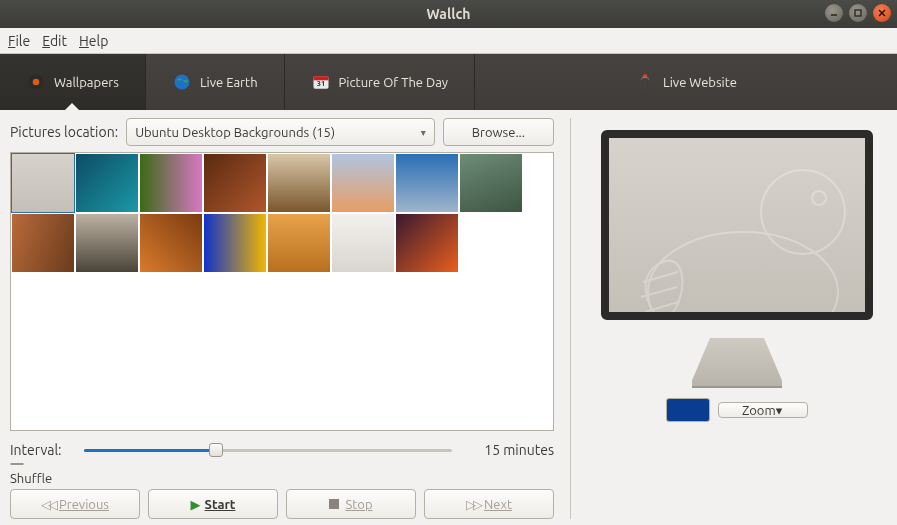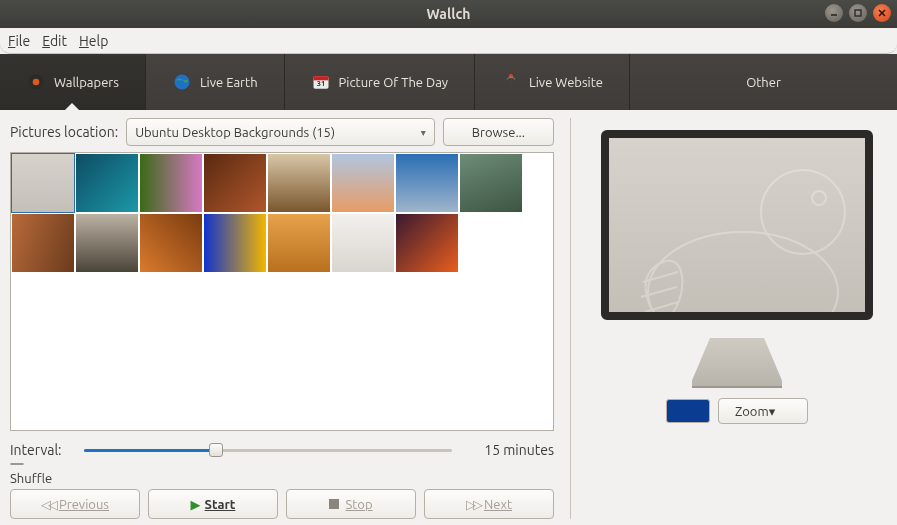--- a/index.html
+++ b/index.html
@@ -9,21 +9,21 @@
   .titlebar { height: 28px; background: linear-gradient(to bottom, #4a4a46, #3c3b37); display: flex; align-items: center; color: #dfdbd2; position: relative; }
   .titlebar .title { flex: 1; text-align: center; font-weight: bold; font-size: 14px; }
   .winbtns { position: absolute; right: 6px; top: 4px; display: flex; gap: 6px; }
   .winbtn { width: 18px; height: 18px; border-radius: 9px; display: flex; align-items: center; justify-content: center; font-size: 12px; color: #333; cursor: pointer; }
   .winbtn.min { background: radial-gradient(circle at 40% 35%, #9a958c, #66625b); }
   .winbtn.max { background: radial-gradient(circle at 40% 35%, #9a958c, #66625b); }
   .winbtn.close { background: radial-gradient(circle at 40% 35%, #f08050, #d9431d); }
   .winbtn svg { width: 10px; height: 10px; }
 
   
-  .menubar { height: 26px; background: #f2f1f0; border-bottom: 1px solid #c9c5bd; display: flex; align-items: center; padding: 12px 8px; gap: 12px; border-radius: 10px; }
+  .menubar { height: 26px; background: #f2f1f0; border-bottom: 1px solid #c9c5bd; display: flex; align-items: center; padding: 12px 8px; gap: 12px; }
   .menuitem { cursor: pointer; font-size: 14px; }
   .menuitem .ul { text-decoration: underline; }
 
   
   .tabs { height: 56px; background: linear-gradient(to bottom, #45423f, #3f3c39); display: flex; }
   .tab { flex: 0 0 auto; display: flex; align-items: center; justify-content: center; gap: 8px; color: #e8e4db; font-size: 13px; cursor: pointer; border-right: 1px solid #2a2926; padding: 0 26px; position: relative; }
   .tab.selected { background: linear-gradient(to bottom, #35332f, #2e2c29); }
   .tab.selected::after { content:""; position:absolute; bottom:-1px; left:50%; transform:translateX(-50%); width:0; height:0; border-left:8px solid transparent; border-right:8px solid transparent; border-bottom:8px solid #f2f1f0; }
   .tab .icon { width: 20px; height: 20px; }
   .tab:last-child { flex: 1; border-right: none; }
@@ -66,21 +66,21 @@
 
   
   .monitor { width: 272px; margin-top: 12px; }
   .monitor .screen { height: 190px; background: linear-gradient(to bottom, #d7d3cc, #c4c0b8); border-radius: 6px; border: 8px solid #2b2a28; position: relative; overflow: hidden; }
   .monitor .screen .beaver { position:absolute; bottom:-10px; right:-8px; opacity:0.28; }
   .monitor .stand { width: 90px; height: 50px; margin: 0 auto; background: linear-gradient(to bottom,#cfcbc3,#b8b4ab); clip-path: polygon(20% 0, 80% 0, 100% 85%, 100% 100%, 0 100%, 0 85%); border-bottom: 2px solid #9c978e; }
   .caption { font-style: italic; margin-top: -48px; margin-bottom: 50px; font-size: 14px; text-align: center; }
 
   .zoomrow { display: flex; gap: 8px; align-items: center; margin-top: 10px; }
   .swatch { width: 44px; height: 24px; background:#0a3d91; border:1px solid #b5b0a6; border-radius:3px; cursor:pointer; }
-  .zoomcombo { width: 90px; height: 26px; background: linear-gradient(to bottom,#fdfcfb,#eeece7); border:1px solid #b5b0a6; border-radius:4px; display:flex; align-items:center; padding:0 16px; cursor:pointer; }
+  .zoomcombo { width: 90px; height: 16px; background: linear-gradient(to bottom,#fdfcfb,#eeece7); border:1px solid #b5b0a6; border-radius:4px; display:flex; align-items:center; padding:0 23px; cursor:pointer; }
 
   .sep { border-left: 1px solid #c9c5bd; margin: 0 2px; }
 </style>
 </head>
 <body>
 
 <div class="titlebar">
   <div class="title">Wallch</div>
   <div class="winbtns">
     <div class="winbtn min">
@@ -139,23 +139,20 @@
   </div>
   <div class="tab">
     <span class="icon">
       <svg viewBox="0 0 24 24">
           <line x1="12" y1="20" x2="12" y2="6" stroke="#444" stroke-width="2"></line>
           <circle cx="12" cy="5" r="2.5" fill="#d9431d"></circle>
           <path d="M7 9 Q12 3 17 9" fill="none" stroke="#888" stroke-width="1.2"></path>
         </svg>
     </span>
     <span>Live Website</span>
-  </div>
-  <div class="tab">
-    <span>Other</span>
   </div>
 </div>
 
 <div class="main">
   <div class="left">
 
     <div class="locrow">
       <label>Pictures location:</label>
       <div class="combo">
         <span>Ubuntu Desktop Backgrounds (15)</span>

